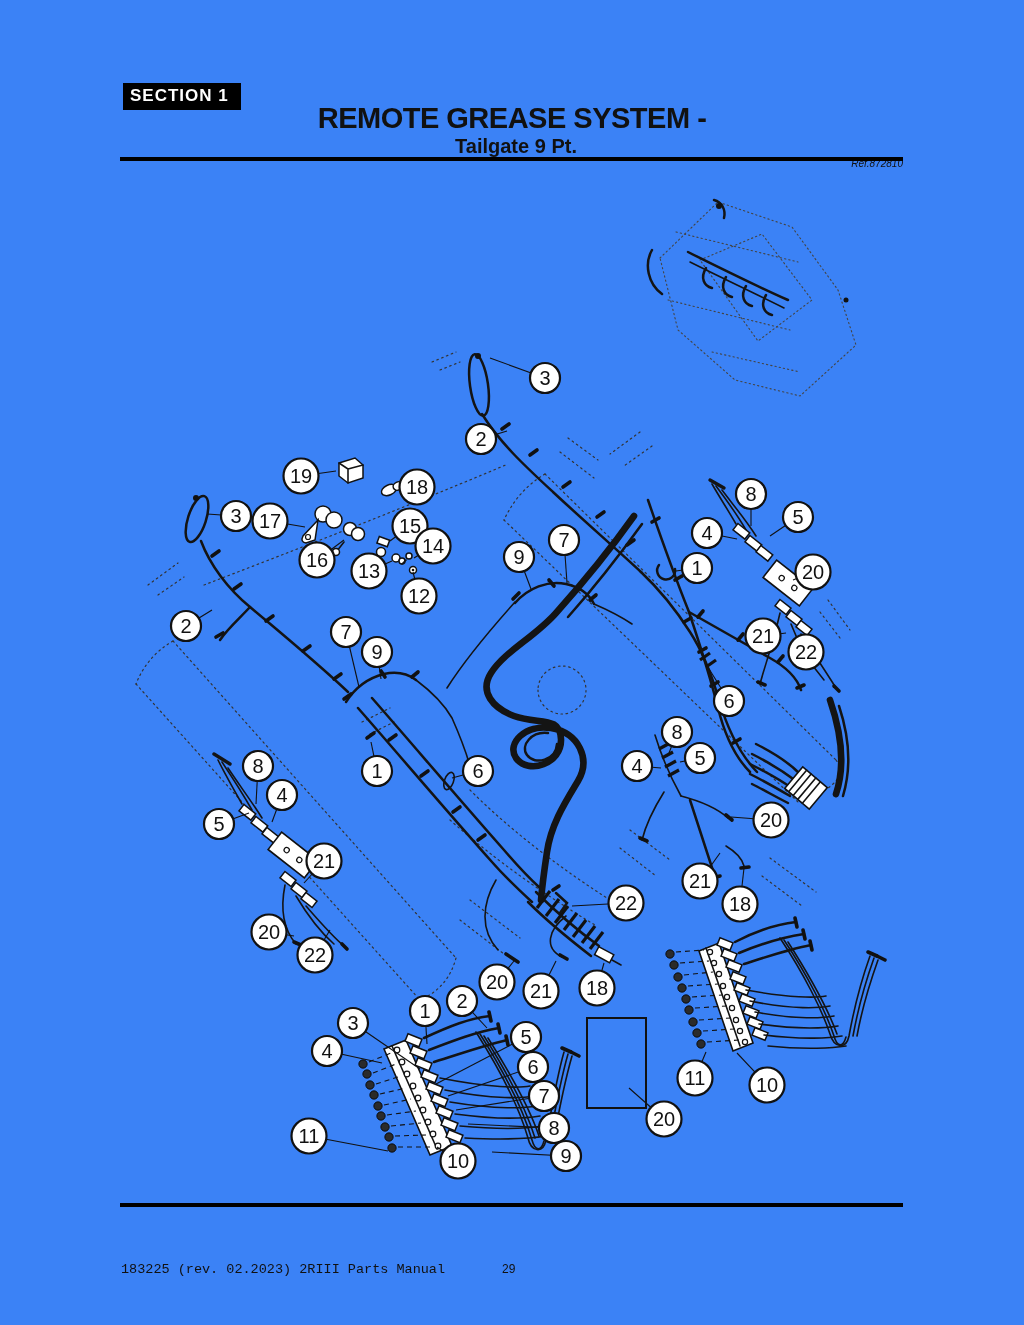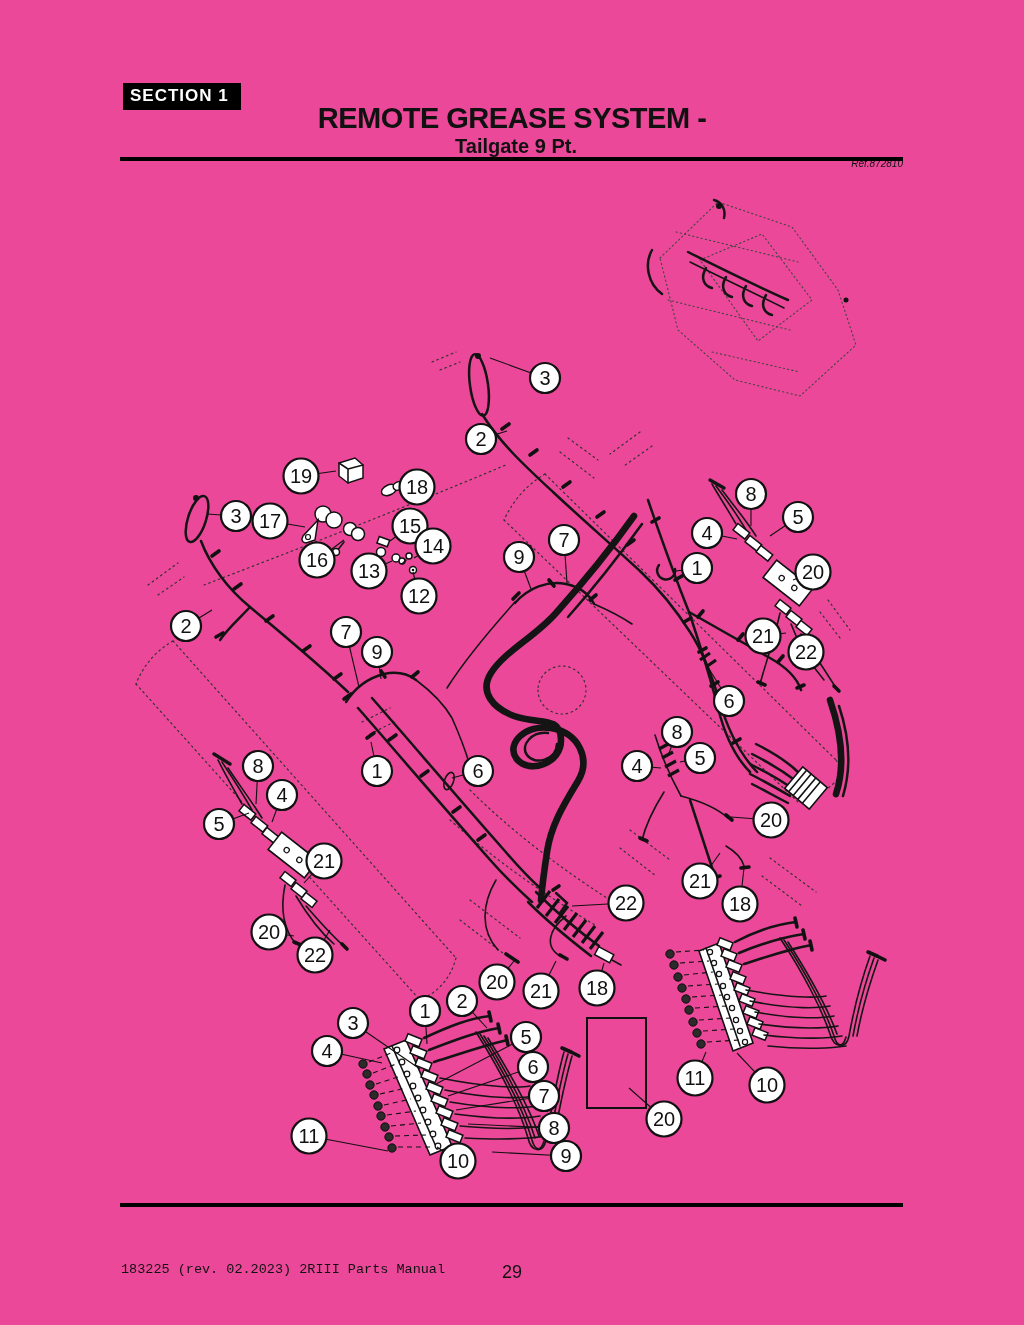--- a/index.html
+++ b/index.html
@@ -1,28 +1,28 @@
 <!DOCTYPE html>
 <html><head>
 <meta charset="utf-8">
 <style>
   html,body{margin:0;padding:0;background:#e8e8e8;}
-  .page{position:relative;width:1024px;height:1325px;background:#ec4899;margin:0 auto;
+  .page{position:relative;width:1024px;height:1325px;background:#3b82f6;margin:0 auto;
         font-family:"Liberation Sans",sans-serif;color:#111;overflow:hidden;}
   .badge{position:absolute;left:123px;top:83px;background:#000;color:#fff;
          font-size:17px;font-weight:bold;letter-spacing:1px;padding:3px 12px 4px 7px;}
   .titlerow{position:absolute;left:121px;top:102px;width:782px;display:flex;align-items:center;flex-direction:column;}
   .title-main{font-size:29px;font-weight:bold;letter-spacing:-0.5px;white-space:pre;}
   .title-sub{font-size:20px;font-weight:bold;margin-left:8px;white-space:pre;}
   .ref{margin-left:auto;font-size:10px;font-style:italic;}
   .rule{position:absolute;left:120px;width:783px;height:4px;background:#000;}
   .rule-top{top:157px;}
   .rule-bottom{top:1203px;}
   .docinfo{position:absolute;left:121px;top:1262px;font-size:13.5px;font-family:Liberation Mono, monospace;}
-  .pagenum{position:absolute;left:502px;top:1262px;font-size:18px;}
+  .pagenum{position:absolute;left:502px;top:1262px;font-size:12px;}
   svg{position:absolute;left:0;top:0;}
   
   .h1{stroke:#141414;stroke-width:1.6;fill:none;stroke-linecap:round;}
   .h2{stroke:#141414;stroke-width:2.5;fill:none;stroke-linecap:round;}
   .h3{stroke:#141414;stroke-width:3.4;fill:none;stroke-linecap:round;}
   .h6{stroke:#141414;stroke-width:6.6;fill:none;stroke-linecap:round;}
   .tick{stroke:#111;stroke-width:3.6;stroke-linecap:round;fill:none;}
   .rib{stroke:#111;stroke-width:3.2;stroke-linecap:butt;fill:none;}
   .fit{fill:#fff;stroke:#111;stroke-width:1.5;}
   .blk{fill:#fff;stroke:#111;stroke-width:1.6;}

